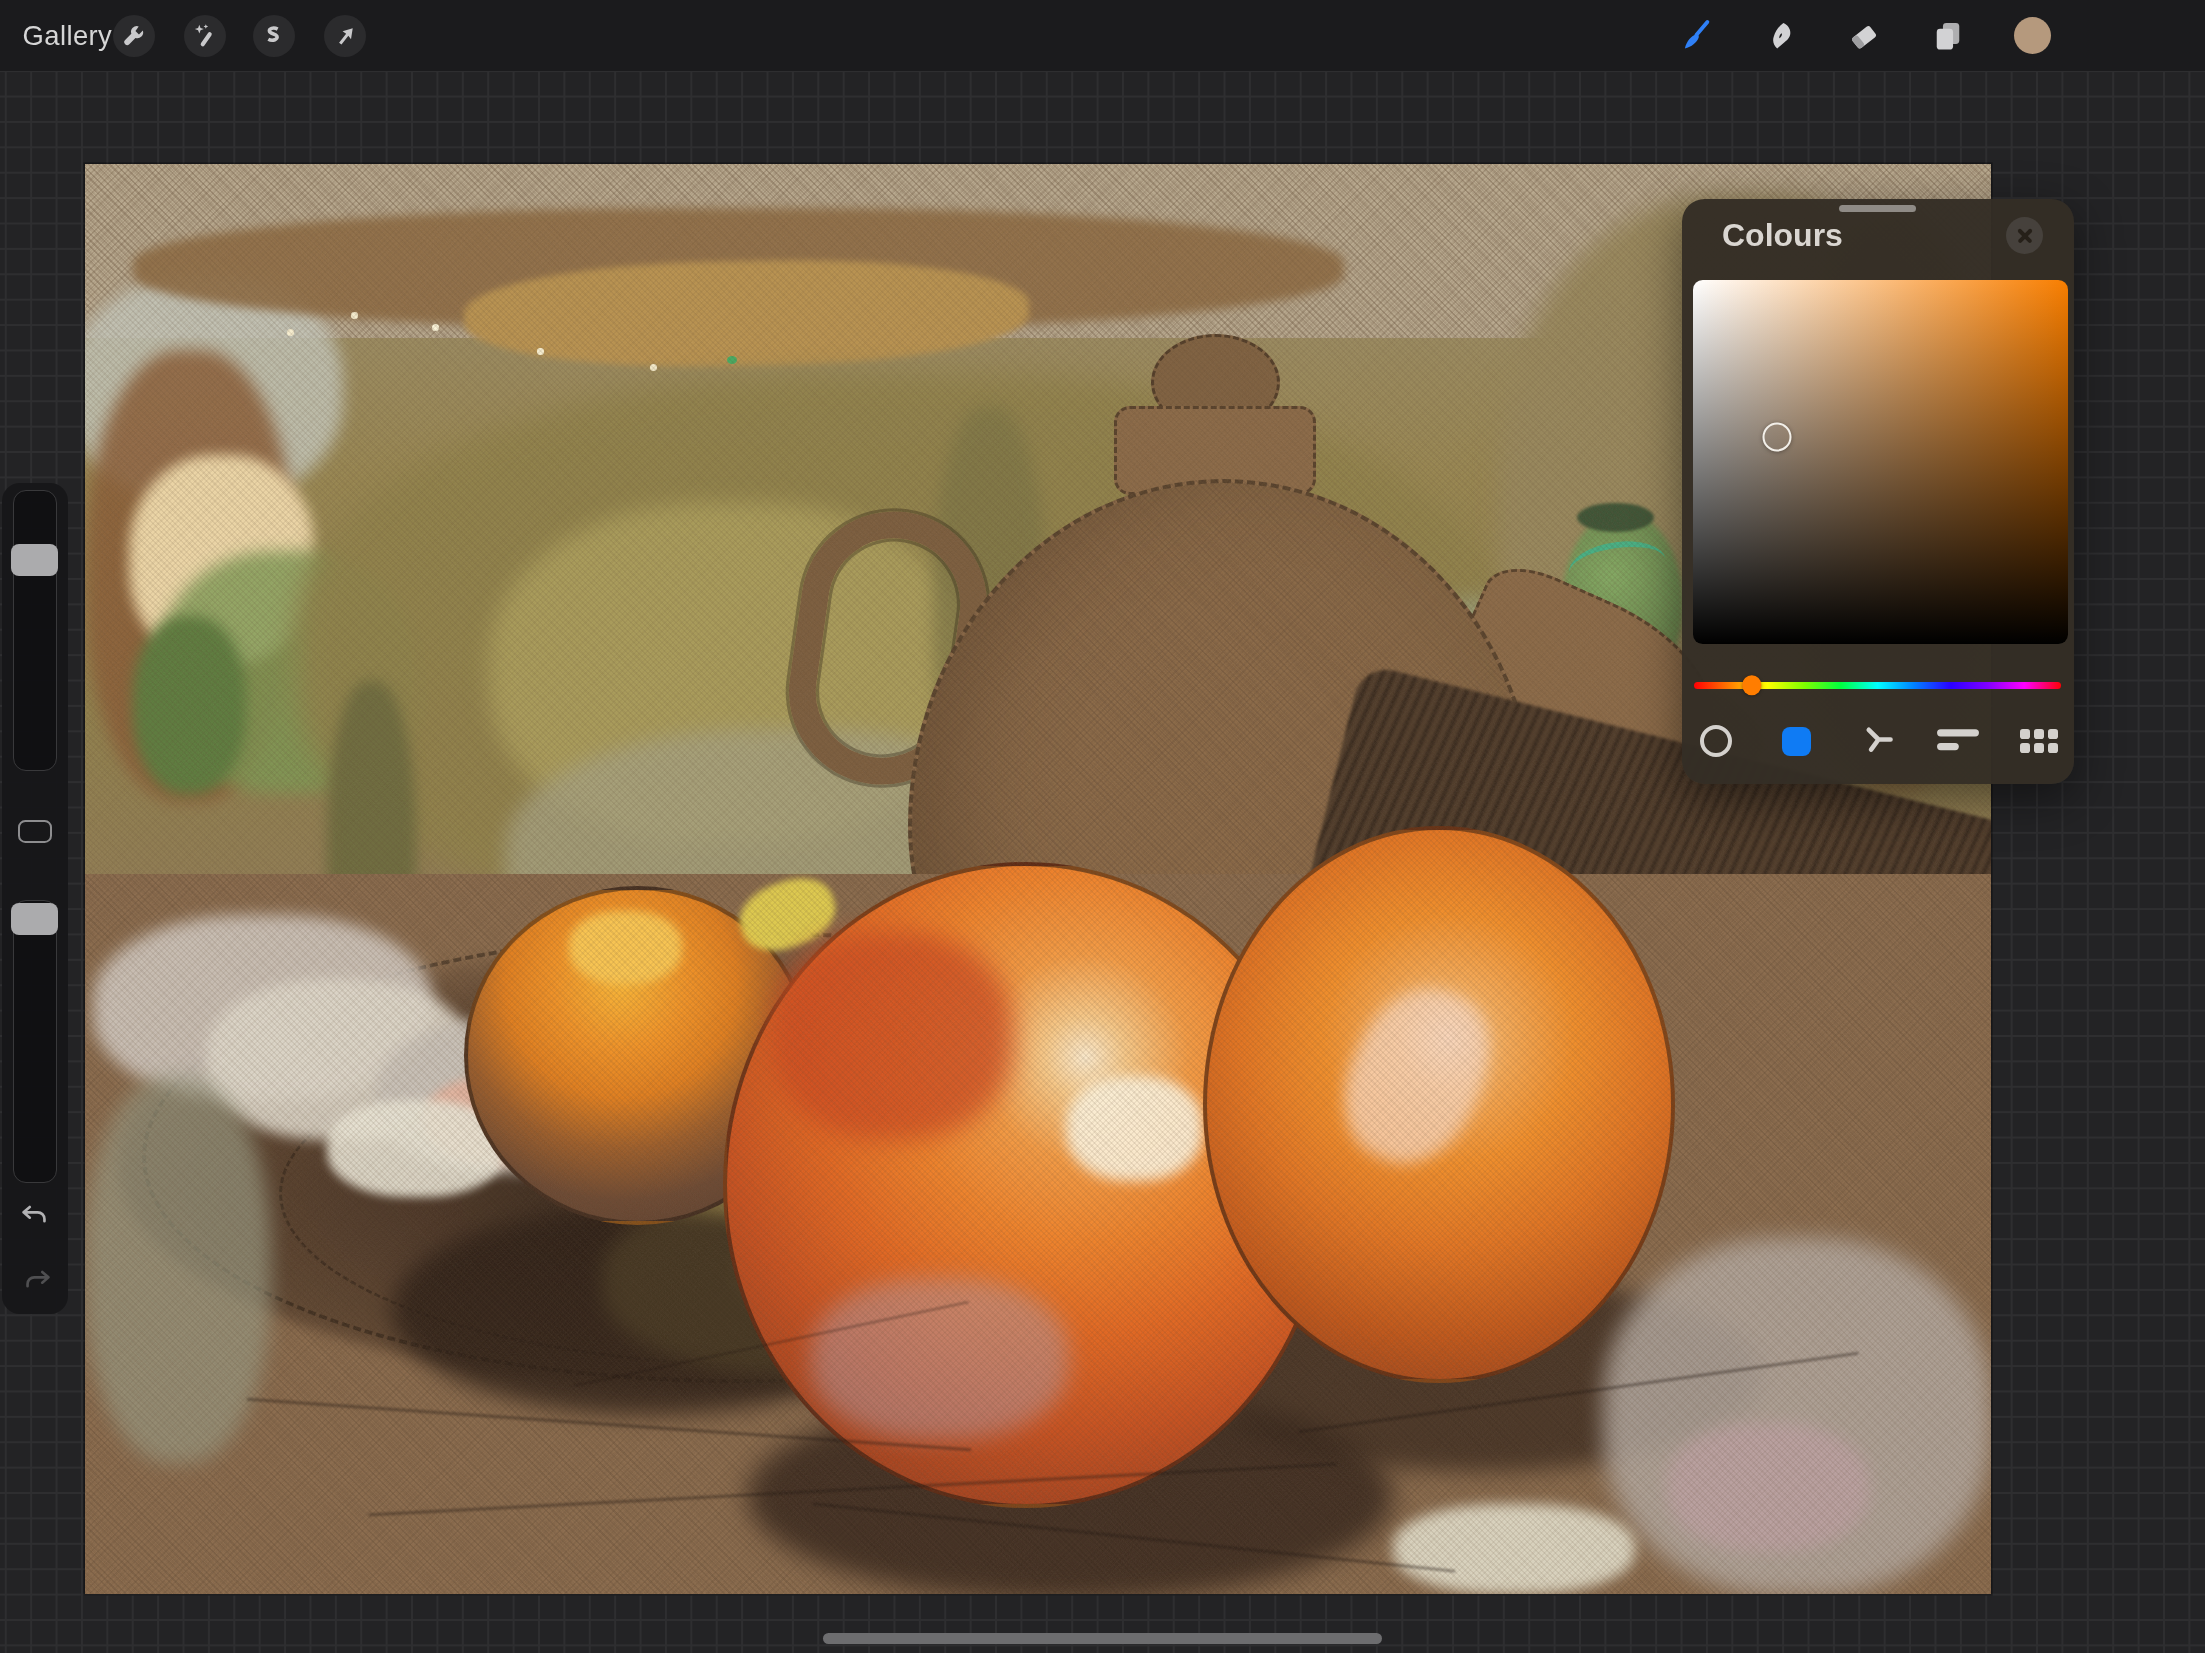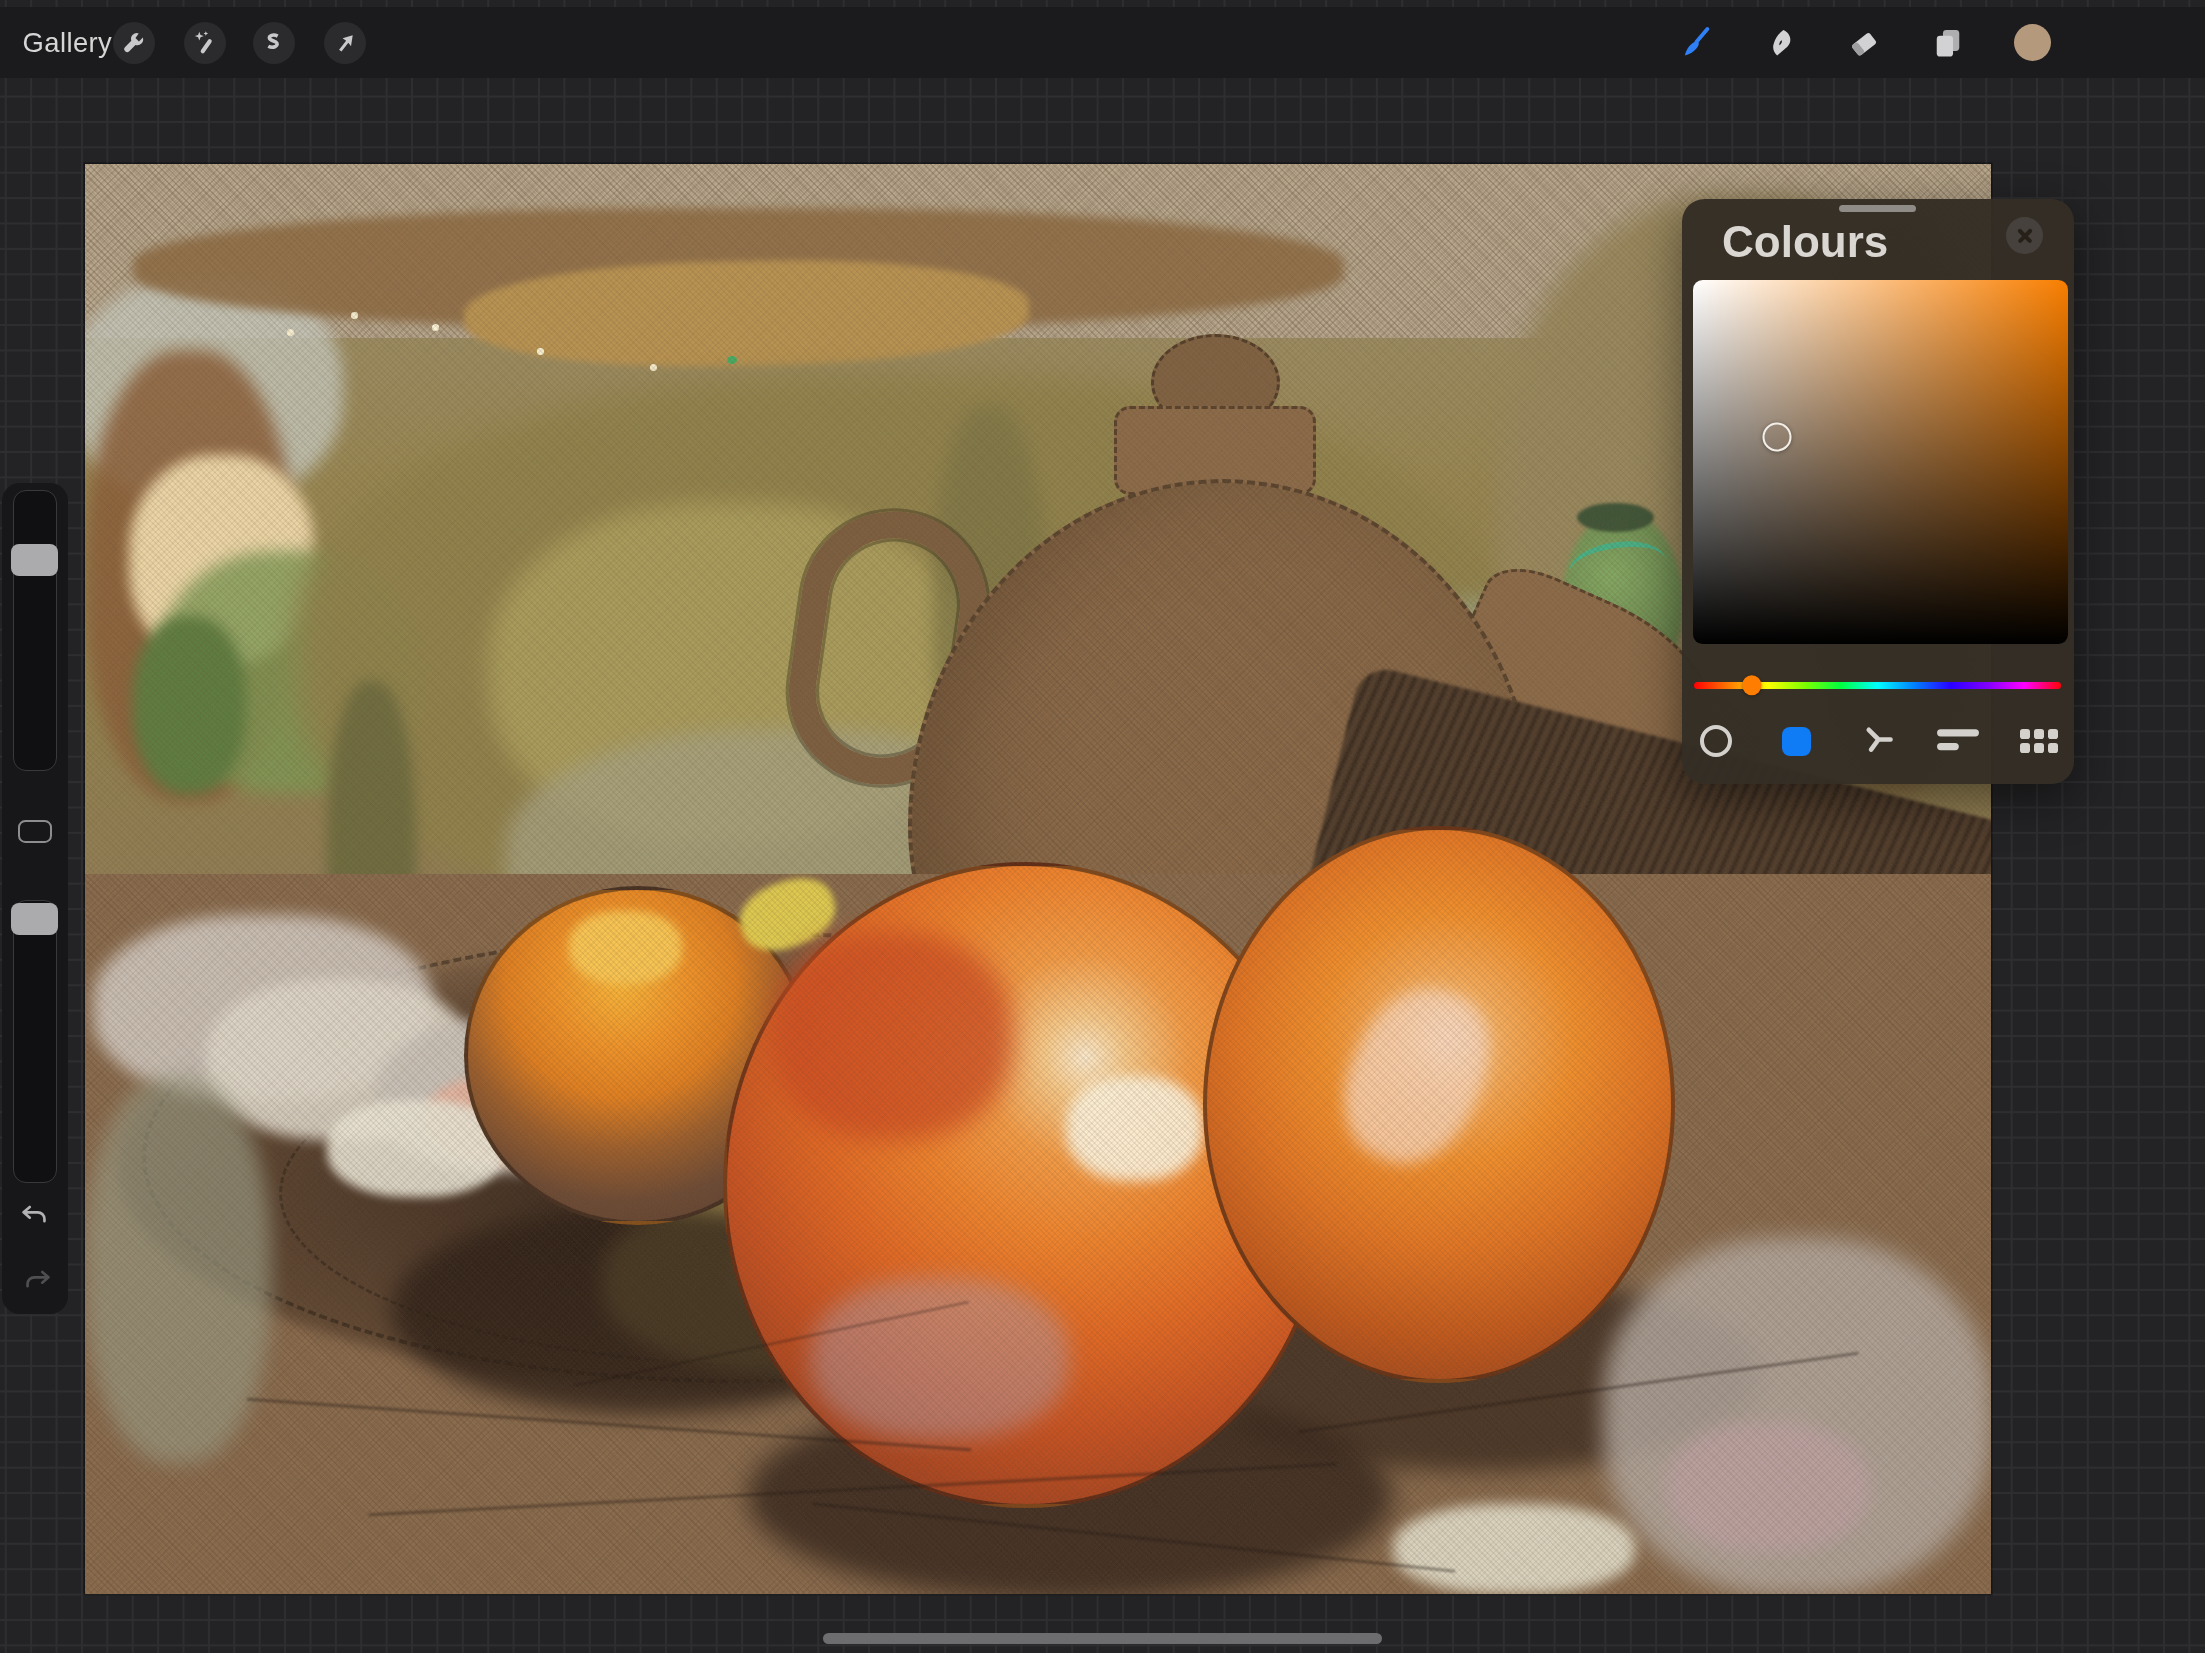--- a/index.html
+++ b/index.html
@@ -10,21 +10,21 @@
     --classic-mode-blue:#0f7bf4; --panel-bg:rgba(52,45,37,0.97);
     --current-color-swatch:#b5997d; --hue-dot-color:#ff7d00; --picker-hue:#f87e00;
   }
   #app{position:relative;width:2205px;height:1653px;overflow:hidden;
     font-family:"Liberation Sans",sans-serif;
     background-color:var(--background);
     background-image:linear-gradient(var(--grid-line) 1.6px,transparent 1.6px),
                      linear-gradient(90deg,var(--grid-line) 1.6px,transparent 1.6px);
     background-size:25.4px 25.4px;background-position:4.8px 19.4px;}
   
-  .toolbar{position:absolute;left:0;top:7px;width:2205px;height:71px;background:var(--toolbar-bg);z-index:40;}
+  .toolbar{position:absolute;left:0;top:0;width:2205px;height:71px;background:var(--toolbar-bg);z-index:40;}
   .gallery{position:absolute;left:22.6px;top:0;height:71px;display:flex;align-items:center;
     color:#d6d6d6;font-size:27.4px;letter-spacing:0.4px;cursor:default;}
   .tool-circle{position:absolute;top:14.5px;width:42px;height:42px;border-radius:50%;
     background:var(--button-circle-bg);display:flex;align-items:center;justify-content:center;}
   .tool-plain{position:absolute;top:14.5px;width:42px;height:42px;display:flex;align-items:center;justify-content:center;}
   .tool-circle svg,.tool-plain svg{display:block;}
   .swatch-circle{width:37px;height:37px;border-radius:50%;background:var(--current-color-swatch);}
   
   .sidebar{position:absolute;left:1.6px;top:483px;width:66px;height:831px;border-radius:18px;
     background:rgba(22,22,24,.94);z-index:30;}
@@ -46,21 +46,21 @@
   .canvas-texture{position:absolute;inset:0;pointer-events:none;
     background-image:
      repeating-linear-gradient(45deg,rgba(90,68,46,.10) 0 1.6px,transparent 1.6px 4px),
      repeating-linear-gradient(-45deg,rgba(90,68,46,.08) 0 1.6px,transparent 1.6px 4px);}
   .hatch{background-image:repeating-linear-gradient(100deg,rgba(18,10,5,.5) 0 3.2px,transparent 3.2px 10.5px);}
   .sketchline{position:absolute;height:3.2px;background:rgba(25,16,9,.4);filter:blur(0.8px);}
   
   .panel{position:absolute;left:1682px;top:199px;width:392px;height:585px;border-radius:22.6px;
     background:var(--panel-bg);box-shadow:0 14.5px 48px rgba(0,0,0,.45);z-index:50;}
   .drag-handle{position:absolute;left:157px;top:5.7px;width:77px;height:7.3px;border-radius:4px;background:#8f8b86;}
-  .panel-title{position:absolute;left:40px;top:18px;font-size:44px;font-weight:bold;color:#dad6d1;}
+  .panel-title{position:absolute;left:40px;top:18px;font-size:32px;font-weight:bold;color:#dad6d1;}
   .close-btn{position:absolute;left:324px;top:18px;width:37px;height:37px;border-radius:50%;background:#46413c;}
   .close-btn::before,.close-btn::after{content:"";position:absolute;left:9.7px;top:17px;width:18px;height:3.6px;
     border-radius:2.4px;background:#262019;}
   .close-btn::before{transform:rotate(45deg);} .close-btn::after{transform:rotate(-45deg);}
   .satval{position:absolute;left:10.5px;top:81px;width:375px;height:364px;border-radius:9.7px;
     background:linear-gradient(to top,#000 0%,rgba(0,0,0,0) 100%),
                linear-gradient(to right,#ffffff 0%,var(--picker-hue) 100%);}
   .picker-dot{position:absolute;width:29px;height:29px;border-radius:50%;border:2.8px solid #f2efe9;
     transform:translate(-50%,-50%);box-shadow:0 0.8px 4px rgba(0,0,0,.35);}
   .hue-track{position:absolute;left:12px;top:475px;width:367px;height:22.6px;}

